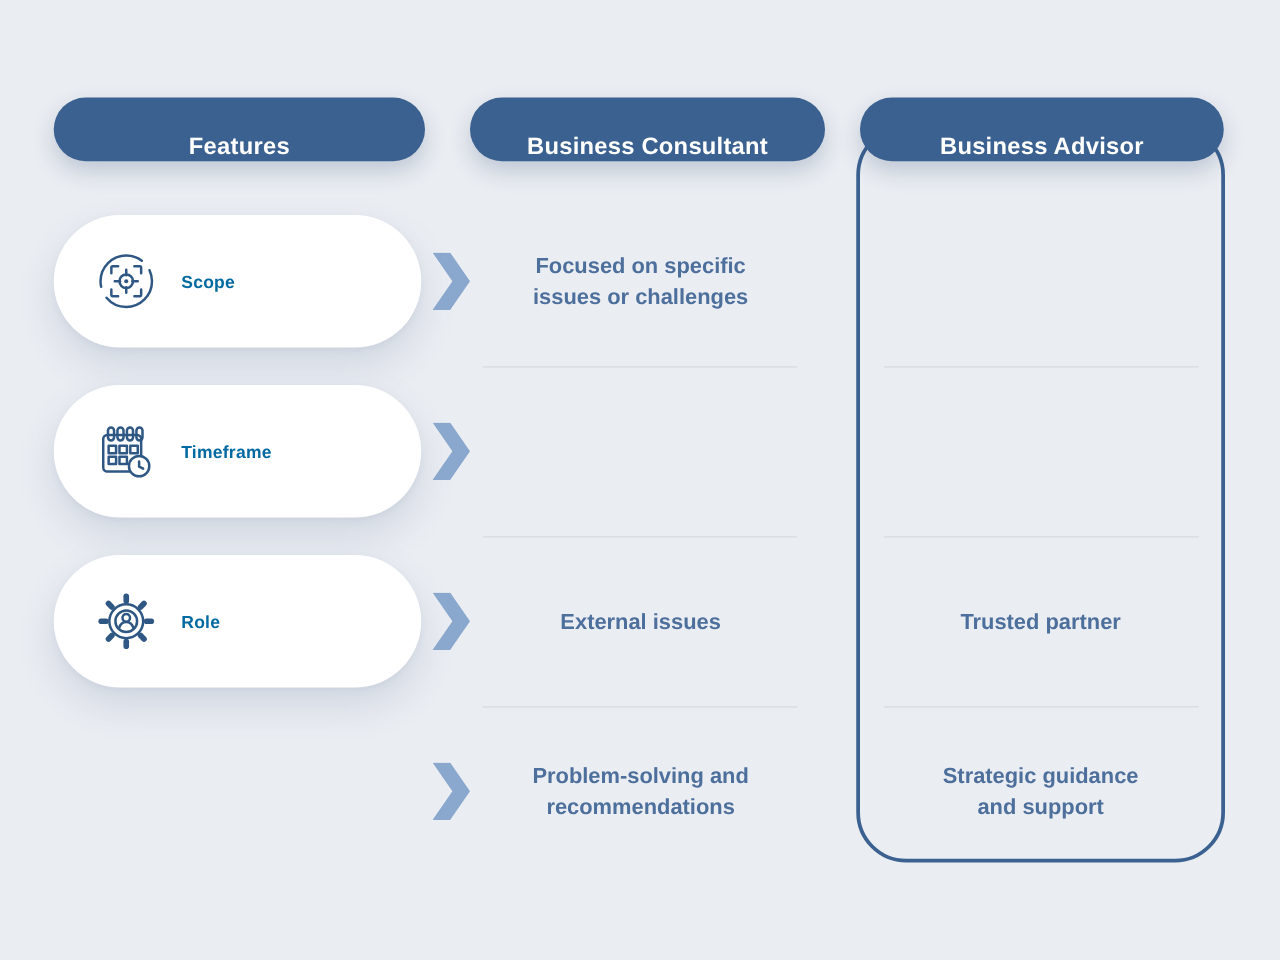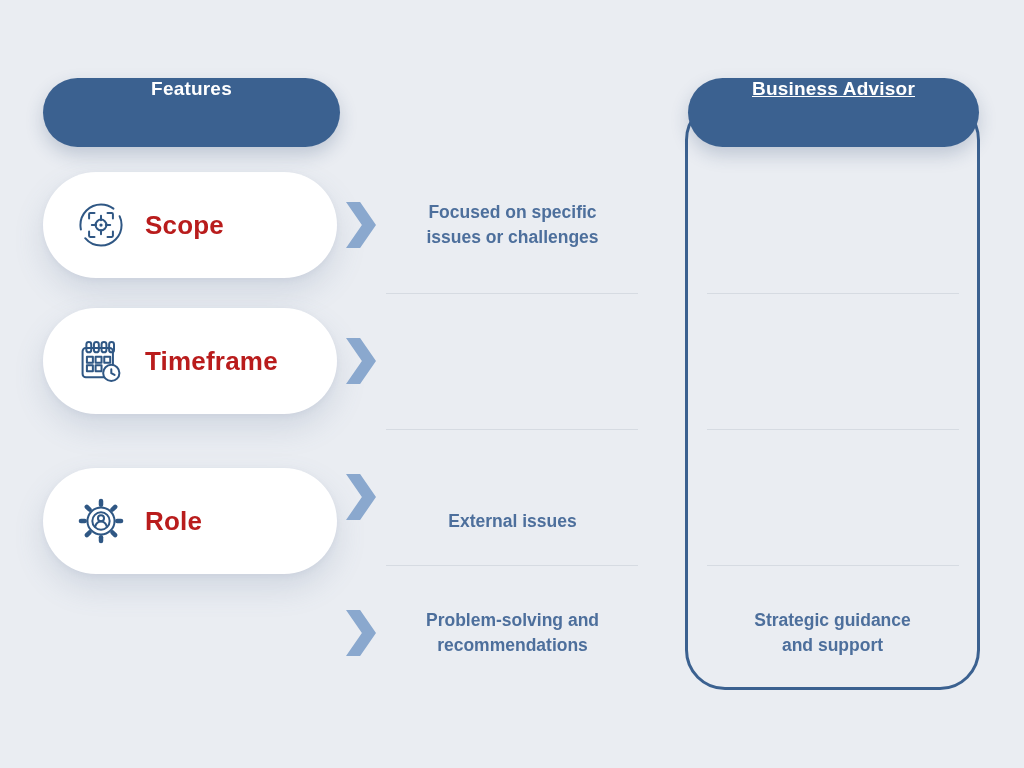--- a/index.html
+++ b/index.html
@@ -9,34 +9,34 @@
   }
   .canvas{
     position:relative;
     width:1024px;height:768px;
     background:#eaedf2;
     overflow:hidden;
   }
   
   .header-pill{
     position:absolute;
-    top:78px;height:69px;
+    top:78px;height:51px;
     background:#3b6190;
     border-radius:35px;
-    display:flex;align-items:flex-start;justify-content:center;
+    display:flex;align-items:flex-end;justify-content:center;
     color:#ffffff;
     font-weight:bold;
     font-size:19px;
     letter-spacing:.2px;
     box-shadow:0 8px 18px rgba(40,70,110,.22);
     z-index:4;
   }
   .hp-features{left:43px;width:297px;}
   .hp-consultant{left:376px;width:284px;}
-  .hp-advisor{left:688px;width:291px;text-decoration:underline;}
+  .hp-advisor{left:688px;width:291px;}
 
   
   .advisor-box{
     position:absolute;
     left:685px;top:100px;
     width:295px;height:590px;
     border:3px solid #3b6190;
     border-radius:40px;
     box-sizing:border-box;
     z-index:1;
@@ -45,31 +45,31 @@
   
   .feature-pill{
     position:absolute;
     left:43px;width:294px;height:106px;
     background:#ffffff;
     border-radius:53px;
     display:flex;align-items:center;
     box-shadow:0 14px 30px rgba(96,118,150,.18), 0 2px 6px rgba(96,118,150,.08);
     z-index:2;
   }
-  .r1{top:172px;} .r2{top:308px;} .r3{top:444px;margin-top:24px;} .r4{top:580px;}
+  .r1{top:172px;} .r2{top:308px;} .r3{top:444px;} .r4{top:580px;}
   .feature-pill .icon{
     width:52px;height:52px;
     margin-left:32px;
     flex:0 0 auto;
   }
   .feature-pill .label{
     margin-left:18px;
-    color:#b91c1c;
+    color:#0369a1;
     font-weight:bold;
-    font-size:26px;
+    font-size:14px;
     letter-spacing:.2px;
   }
   .icon svg{width:100%;height:100%;display:block;}
   .icon *{vector-effect:non-scaling-stroke;}
 
   
   .chevron{
     position:absolute;
     left:346px;width:30px;height:46px;
     background:#8aa8ce;
@@ -107,20 +107,23 @@
 </style>
 </head>
 <body>
 
 <div class="canvas">
 
   <div class="advisor-box"></div>
 
   <div class="header-pill hp-features">
     <span>Features</span>
+  </div>
+  <div class="header-pill hp-consultant">
+    <span>Business Consultant</span>
   </div>
   <div class="header-pill hp-advisor">
     <span>Business Advisor</span>
   </div>
 
   <div class="feature-pill r1">
     <span class="icon">
       <svg viewBox="0 0 48 48" fill="none" stroke="#2f5784" stroke-width="2" stroke-linecap="round" stroke-linejoin="round">
         <circle cx="24" cy="24" r="19" stroke-dasharray="50 9.7"></circle>
         <path d="M13 18 L13 14 Q13 13 14 13 L18 13"></path>
@@ -181,20 +184,21 @@
         </g>
         <circle cx="24" cy="24" r="8"></circle>
         <circle cx="24" cy="21.5" r="2.8"></circle>
         <path d="M18.8 28.9 c0.9 -3.3 2.6 -4.4 5.2 -4.4 c2.6 0 4.3 1.1 5.2 4.4"></path>
       </svg>
     </span>
     <span class="label">Role</span>
   </div>
   <div class="chevron c3"></div>
   <div class="cell col-consultant r3">External issues</div>
+  <div class="cell col-advisor r3">Trusted partner</div>
 
   <div class="divider d-consultant dy3"></div>
   <div class="divider d-advisor dy3"></div>
 
   <div class="chevron c4"></div>
   <div class="cell col-advisor r4">Strategic guidance
 and support</div>
   <div class="cell col-consultant r4">Problem-solving and
 recommendations</div>
 

